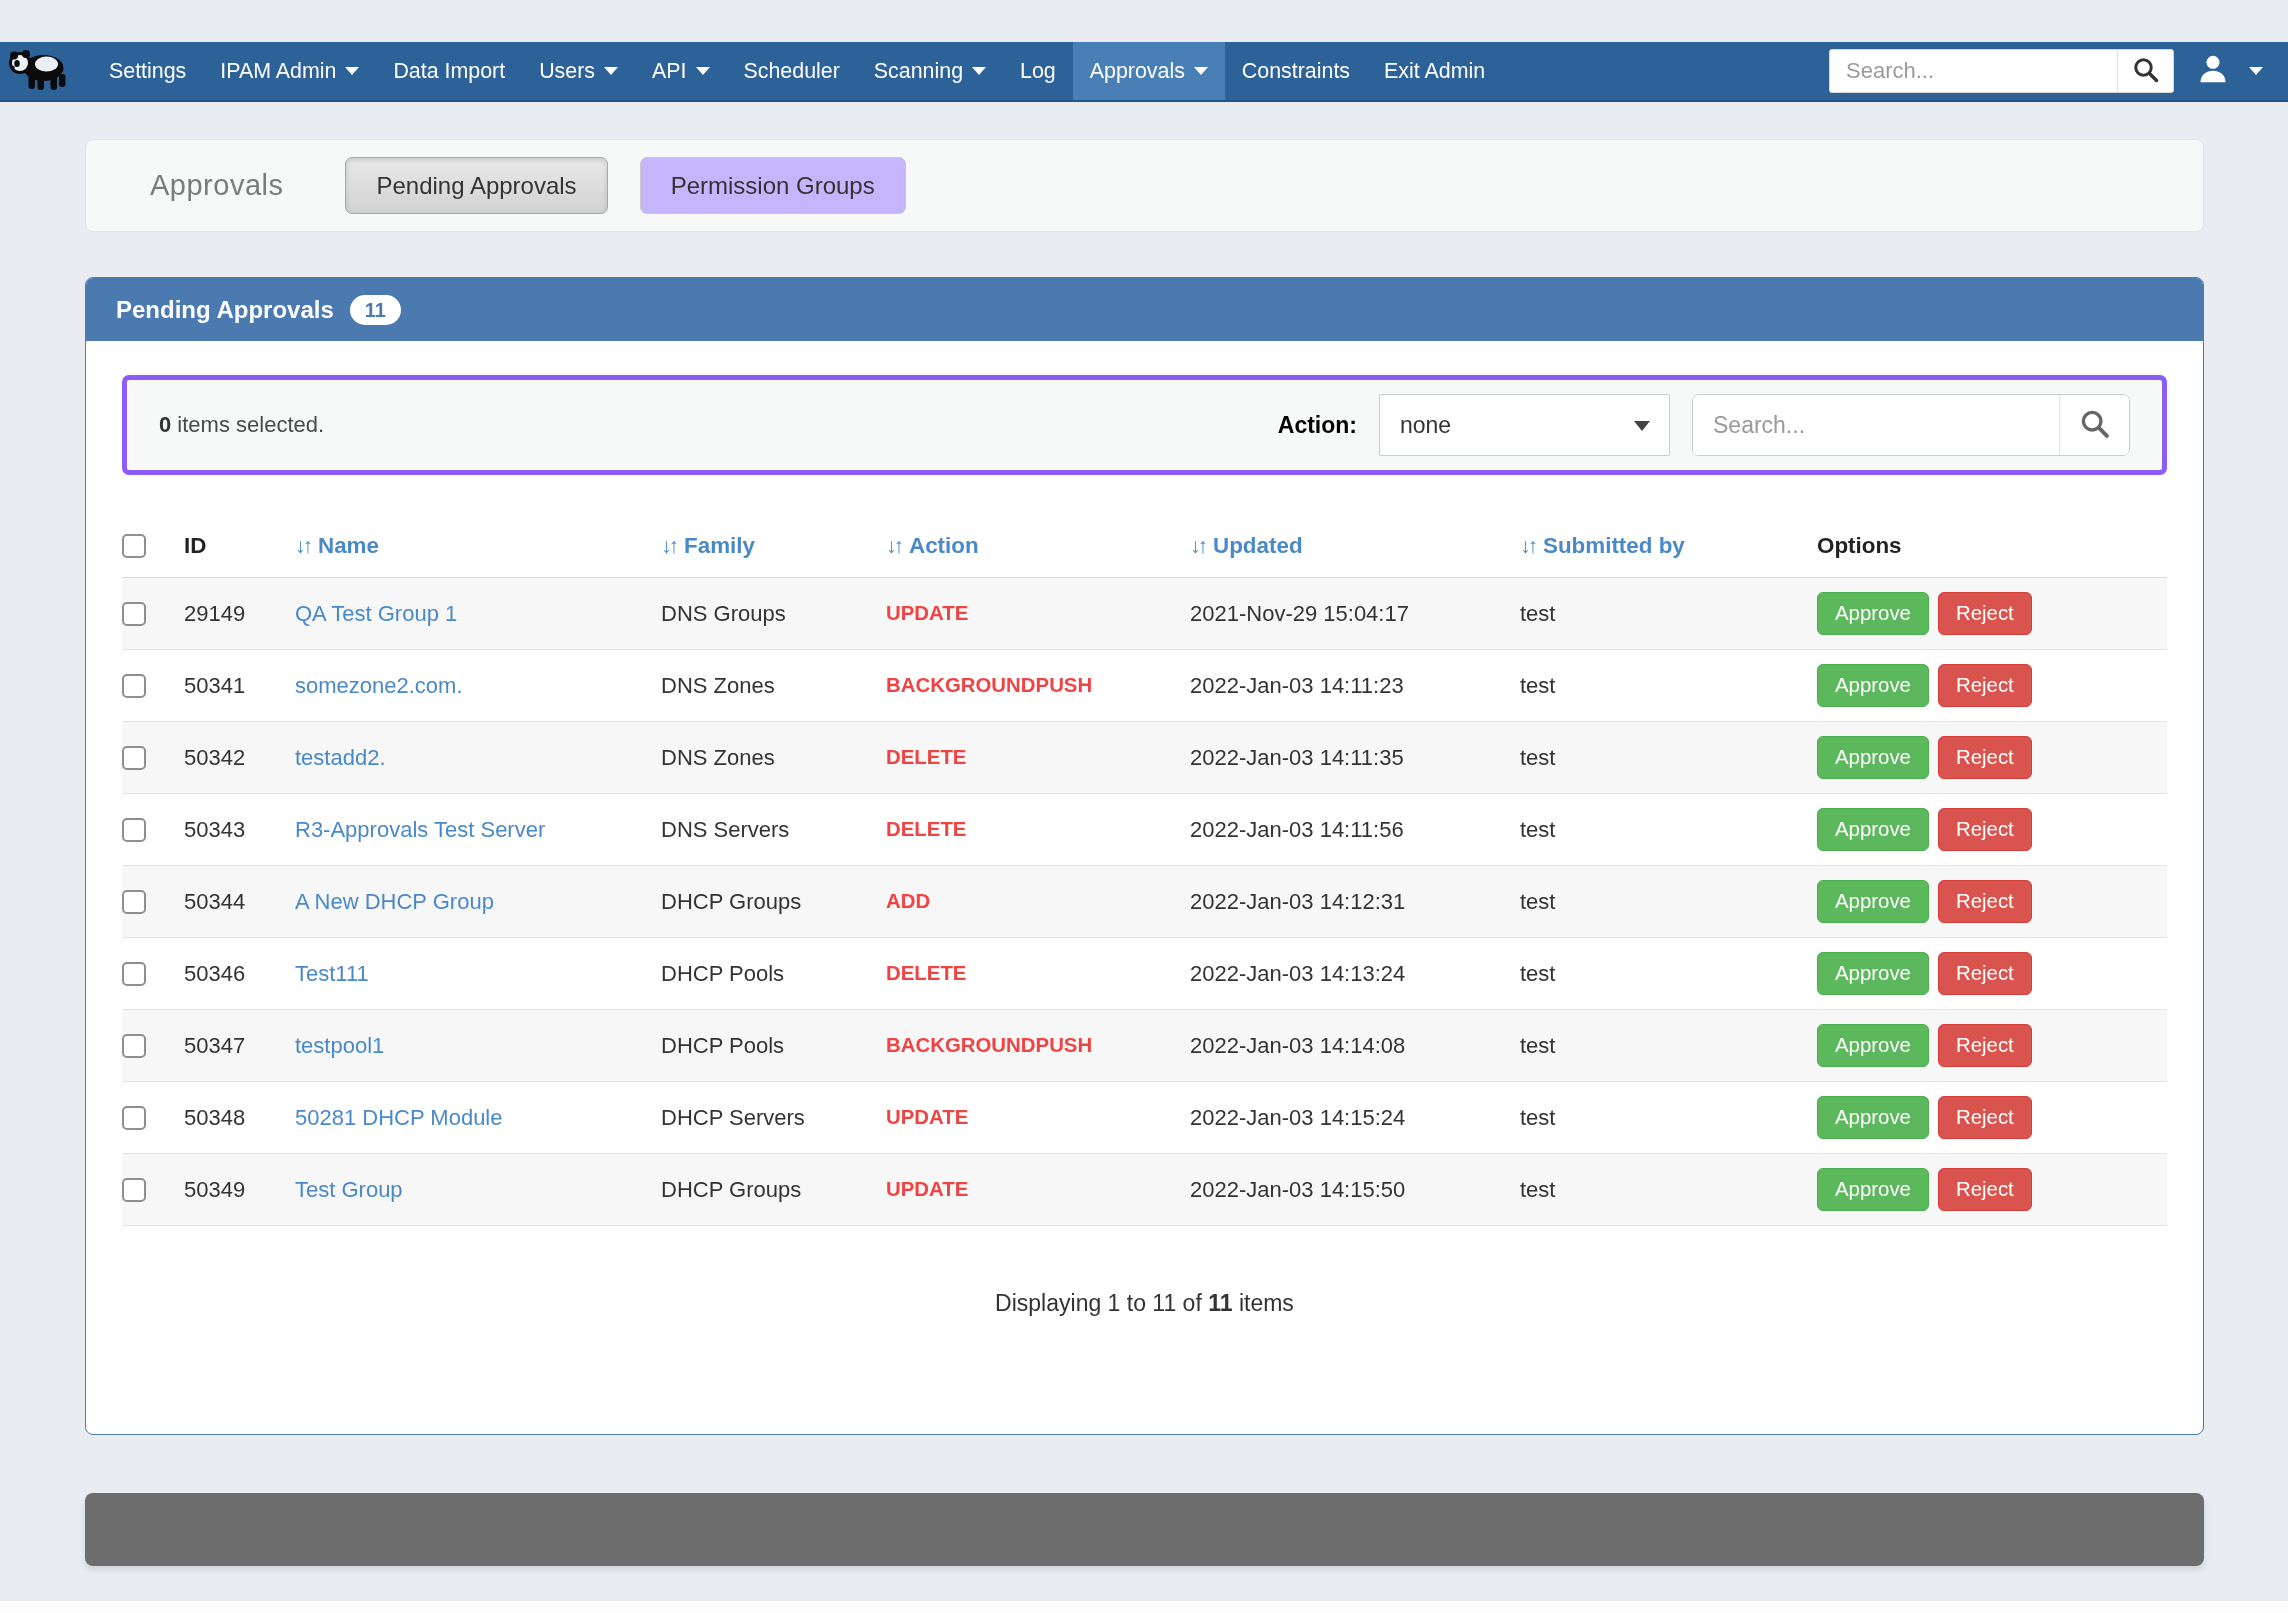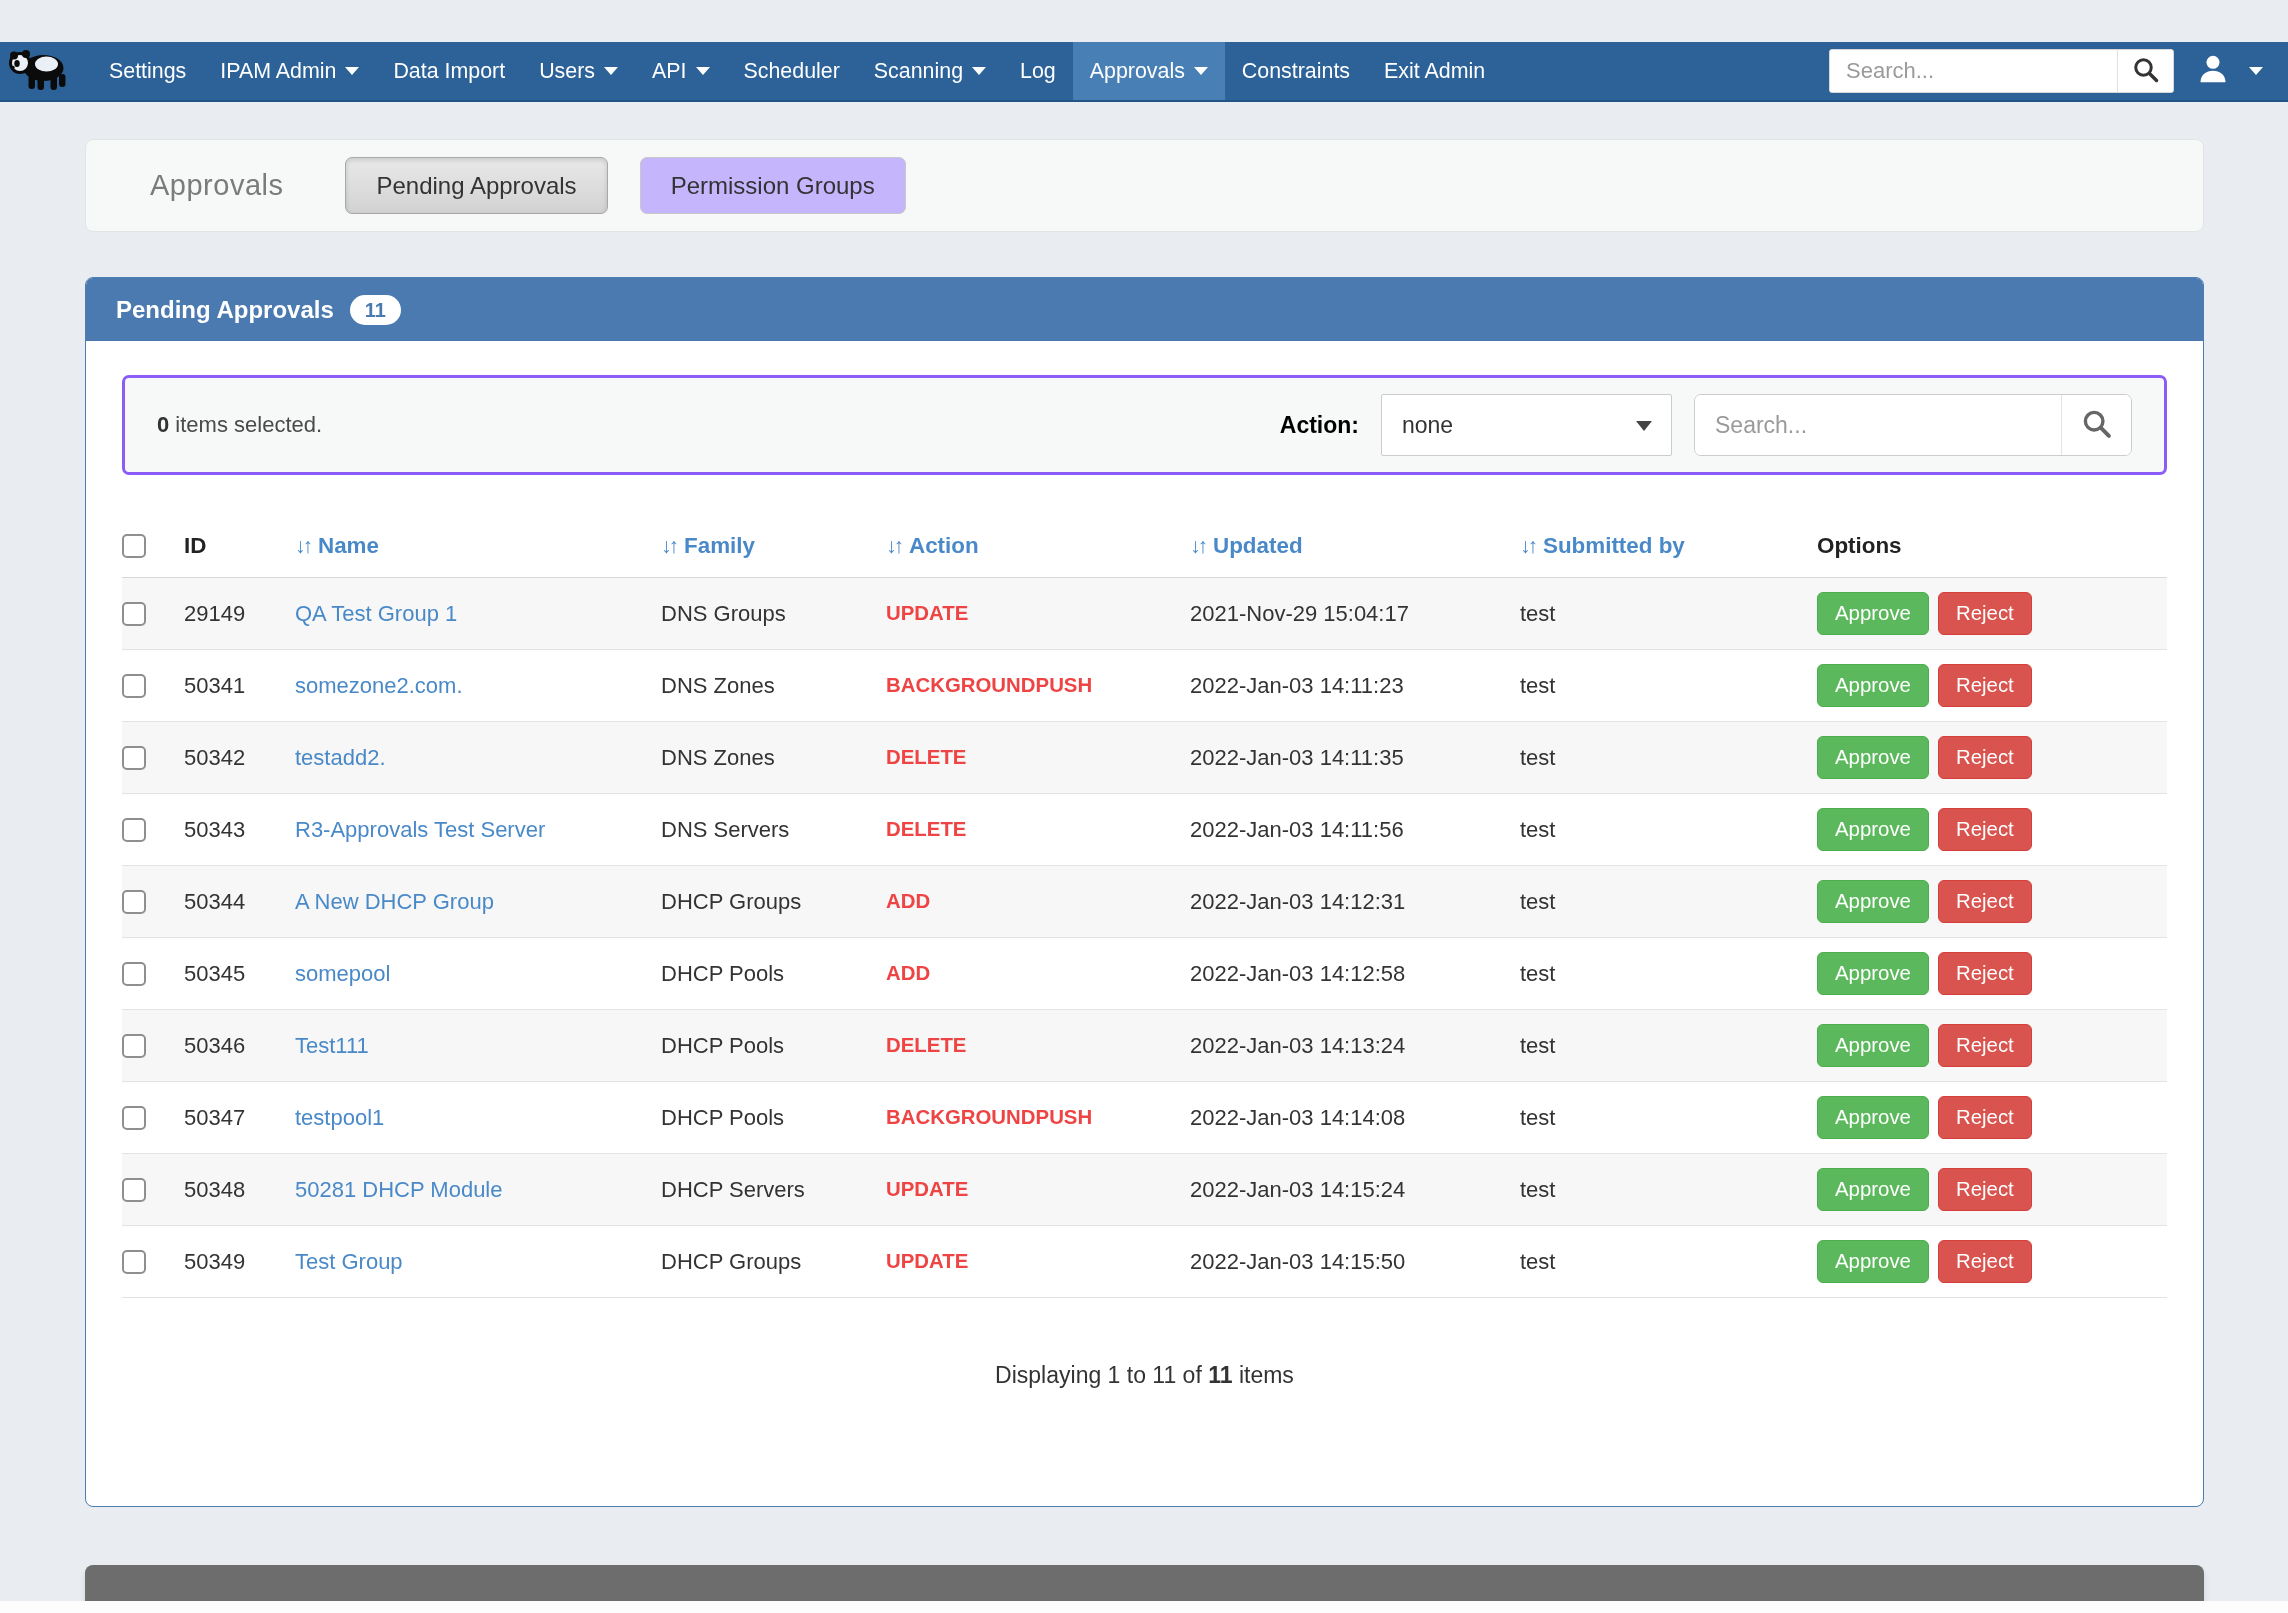--- a/index.html
+++ b/index.html
@@ -70,21 +70,21 @@
     background:#4b7ab1; height:63px; display:flex; align-items:center; padding:0 30px; gap:16px;
   }
   .panel-title { color:#fff; font-size:24px; font-weight:bold; }
   .count-badge {
     background:#fff; color:#4b7ab1; font-size:20px; font-weight:bold;
     border-radius:20px; padding:5px 15px; line-height:1;
   }
   .panel-body { padding:34px 36px 0; }
 
   .toolbar {
-    background:#f7f8f8; border:3px solid #8b5cf6; border-radius:7px; height:100px;
+    background:#f7f8f8; border:5px solid #8b5cf6; border-radius:7px; height:100px;
     display:flex; align-items:center; padding:0 32px;
   }
   .selected-text { font-size:22px; color:#4a4a4a; }
   .selected-text b { color:#333; }
   .toolbar-right { margin-left:auto; display:flex; align-items:center; gap:22px; }
   .action-label { font-size:23px; font-weight:bold; color:#000000; }
   .select-wrap { position:relative; }
   .action-select {
     -webkit-appearance:none; appearance:none; width:291px; height:62px;
     border:1px solid #ccc; border-radius:2px; background:#fff; font-size:23px; color:#333;
@@ -387,37 +387,20 @@
       <div class="btn-row">
         <button class="btn btn-approve">Approve</button>
         <button class="btn btn-reject">Reject</button>
       </div>
     </td>
   </tr>
             <tr>
     <td>
                 <input type="checkbox" class="cb" style="">
               </td>
-    <td class="cell-id">50345</td>
-    <td class="cell-name"><a>somepool</a></td>
-    <td class="cell-family">DHCP Pools</td>
-    <td class="cell-action">ADD</td>
-    <td class="cell-updated">2022-Jan-03 14:12:58</td>
-    <td class="cell-submitted">test</td>
-    <td>
-      <div class="btn-row">
-        <button class="btn btn-approve">Approve</button>
-        <button class="btn btn-reject">Reject</button>
-      </div>
-    </td>
-  </tr>
-            <tr>
-    <td>
-                <input type="checkbox" class="cb" style="">
-              </td>
     <td class="cell-id">50346</td>
     <td class="cell-name"><a>Test111</a></td>
     <td class="cell-family">DHCP Pools</td>
     <td class="cell-action">DELETE</td>
     <td class="cell-updated">2022-Jan-03 14:13:24</td>
     <td class="cell-submitted">test</td>
     <td>
       <div class="btn-row">
         <button class="btn btn-approve">Approve</button>
         <button class="btn btn-reject">Reject</button>

